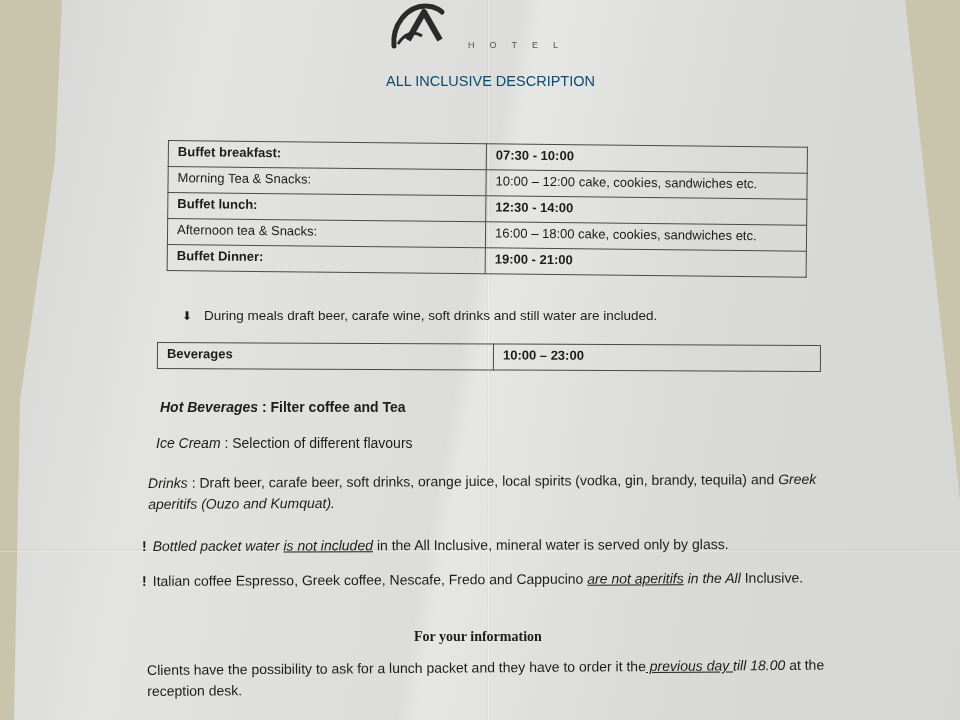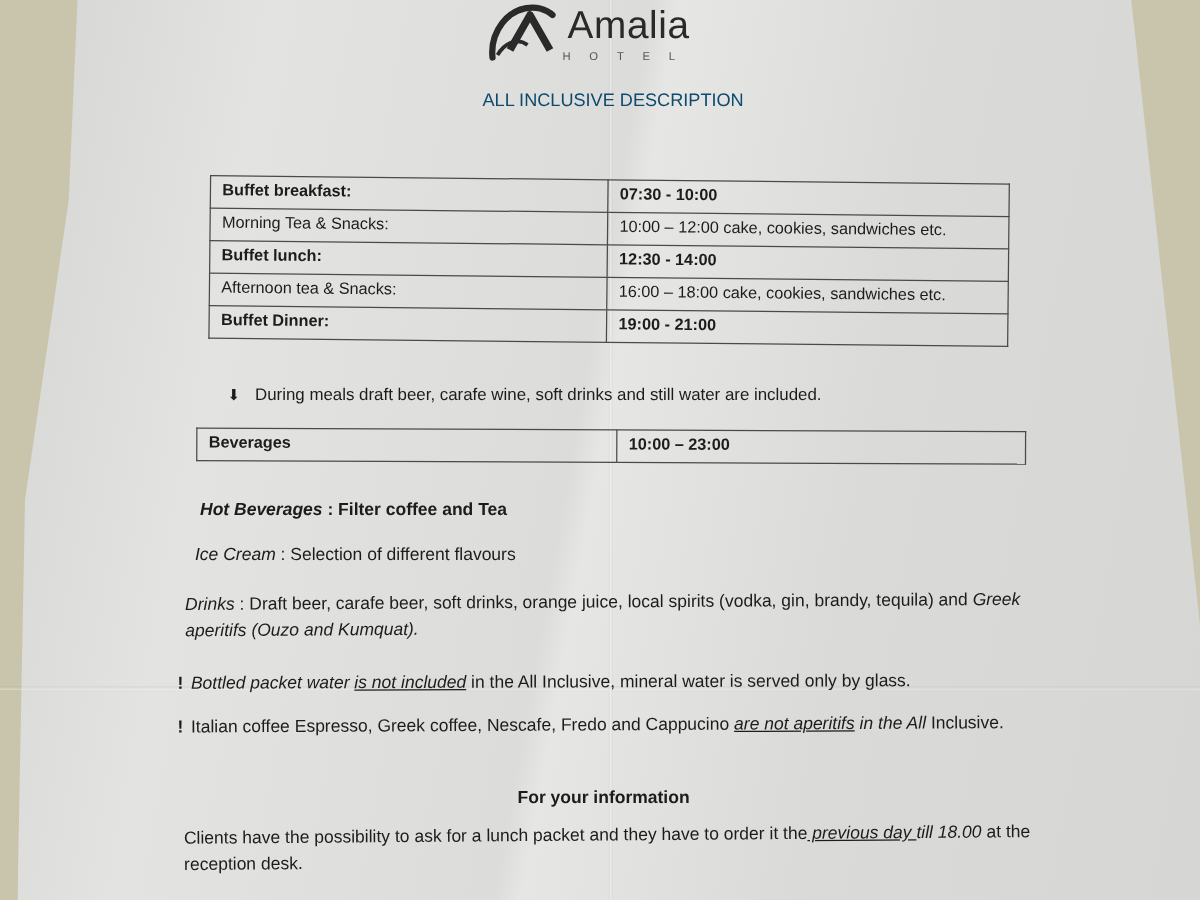--- a/index.html
+++ b/index.html
@@ -15,21 +15,21 @@
     clip-path: polygon(62px 0, 905px 0, 960px 500px, 960px 720px, 14px 720px, 20px 400px, 55px 160px);
   }
   .fold-v { position: absolute; left: 487px; top: 0; width: 3px; height: 720px;
     background: linear-gradient(90deg, rgba(0,0,0,0.05), rgba(255,255,255,0.35), rgba(0,0,0,0.04)); }
   .fold-h { position: absolute; left: 0; top: 549px; width: 960px; height: 3px;
     background: linear-gradient(180deg, rgba(0,0,0,0.05), rgba(255,255,255,0.3)); }
 
   .logo { position: absolute; left: 388px; top: 0px; width: 200px; height: 56px; }
   .logo-mark { position: absolute; left: 0; top: 0; width: 60px; height: 50px; }
   .logo-name { position: absolute; left: 66px; top: 2px; font-size: 31px; color: #2a2a2a; letter-spacing: 0.5px; }
-  .logo-sub { position: absolute; left: 62px; top: 40px; font-size: 9px; letter-spacing: 15px; color: #555; text-align: right; }
+  .logo-sub { position: absolute; left: 80px; top: 40px; font-size: 9px; letter-spacing: 15px; color: #555; text-align: right; }
 
   .doc-title { position: absolute; left: 386px; top: 73px; font-size: 14.5px; font-weight: normal; color: #0c4a6e; }
 
   table.sched { position: absolute; border-collapse: collapse; font-size: 13px; }
   table.sched td { border: 1px solid #4a4a4a; padding: 3px 8px 4px 9px; height: 18px; vertical-align: top; }
   .meals { left: 168px; top: 140px; width: 640px; transform: rotate(0.6deg); transform-origin: left top; }
   .meals td.c1 { width: 300px; }
   .bev-table { left: 157px; top: 342px; width: 664px; transform: rotate(0.25deg); transform-origin: left top; }
   .bev-table td { padding: 1px 8px 1px 9px; height: 16px; }
   .bev-table td.c1 { width: 318px; }
@@ -39,38 +39,37 @@
   .bullet .arrow { display: inline-block; width: 22px; font-size: 12px; }
 
   .p { position: absolute; font-size: 14px; line-height: 21px; }
   .i { font-style: italic; }
   .u { text-decoration: underline; margin-top: 44px; }
   .p1 { left: 160px; top: 397px; font-weight: bold; }
   .p2 { left: 156px; top: 433px; }
   .p3 { left: 148px; top: 473px; width: 680px; transform: rotate(-0.35deg); transform-origin: left top; }
   .p4 { left: 142px; top: 536px; width: 690px; transform: rotate(-0.2deg); transform-origin: left top; }
   .p5 { left: 142px; top: 571px; width: 680px; transform: rotate(-0.3deg); transform-origin: left top; }
-  .info-title { position: absolute; left: 414px; top: 629px; font-size: 14px; font-weight: bold; }
+  .info-title { position: absolute; left: 414px; top: 629px; font-size: 14px; font-weight: bold; font-family: Liberation Serif, serif; }
   .p6 { left: 147px; top: 660px; width: 690px; transform: rotate(-0.45deg); transform-origin: left top; }
   .excl { font-weight: bold; margin-right: 6px; }
 </style>
 </head>
 <body>
 
 <div class="paper"></div>
 <div class="fold-v"></div>
 <div class="fold-h"></div>
 
 <div class="logo">
   <svg class="logo-mark" viewBox="0 0 60 50">
     <path d="M6 46 C 4 26, 18 6, 38 6 C 48 6, 54 12, 54 12" fill="none" stroke="#2a2a2a" stroke-width="5" stroke-linecap="round"></path>
     <path d="M20 40 L 36 12 L 52 40" fill="none" stroke="#2a2a2a" stroke-width="6" stroke-linejoin="round"></path>
     <path d="M10 44 C 16 34, 26 30, 34 36" fill="none" stroke="#2a2a2a" stroke-width="3"></path>
   </svg>
-  <div class="logo-name">Amalia</div>
   <div class="logo-sub">HOTEL</div>
 </div>
 
 <div class="doc-title">ALL INCLUSIVE DESCRIPTION</div>
 
 <table class="sched meals">
   <tbody>
       <tr>
     <td class="c1 b">Buffet breakfast:</td>
     <td class="b">07:30 - 10:00</td>

